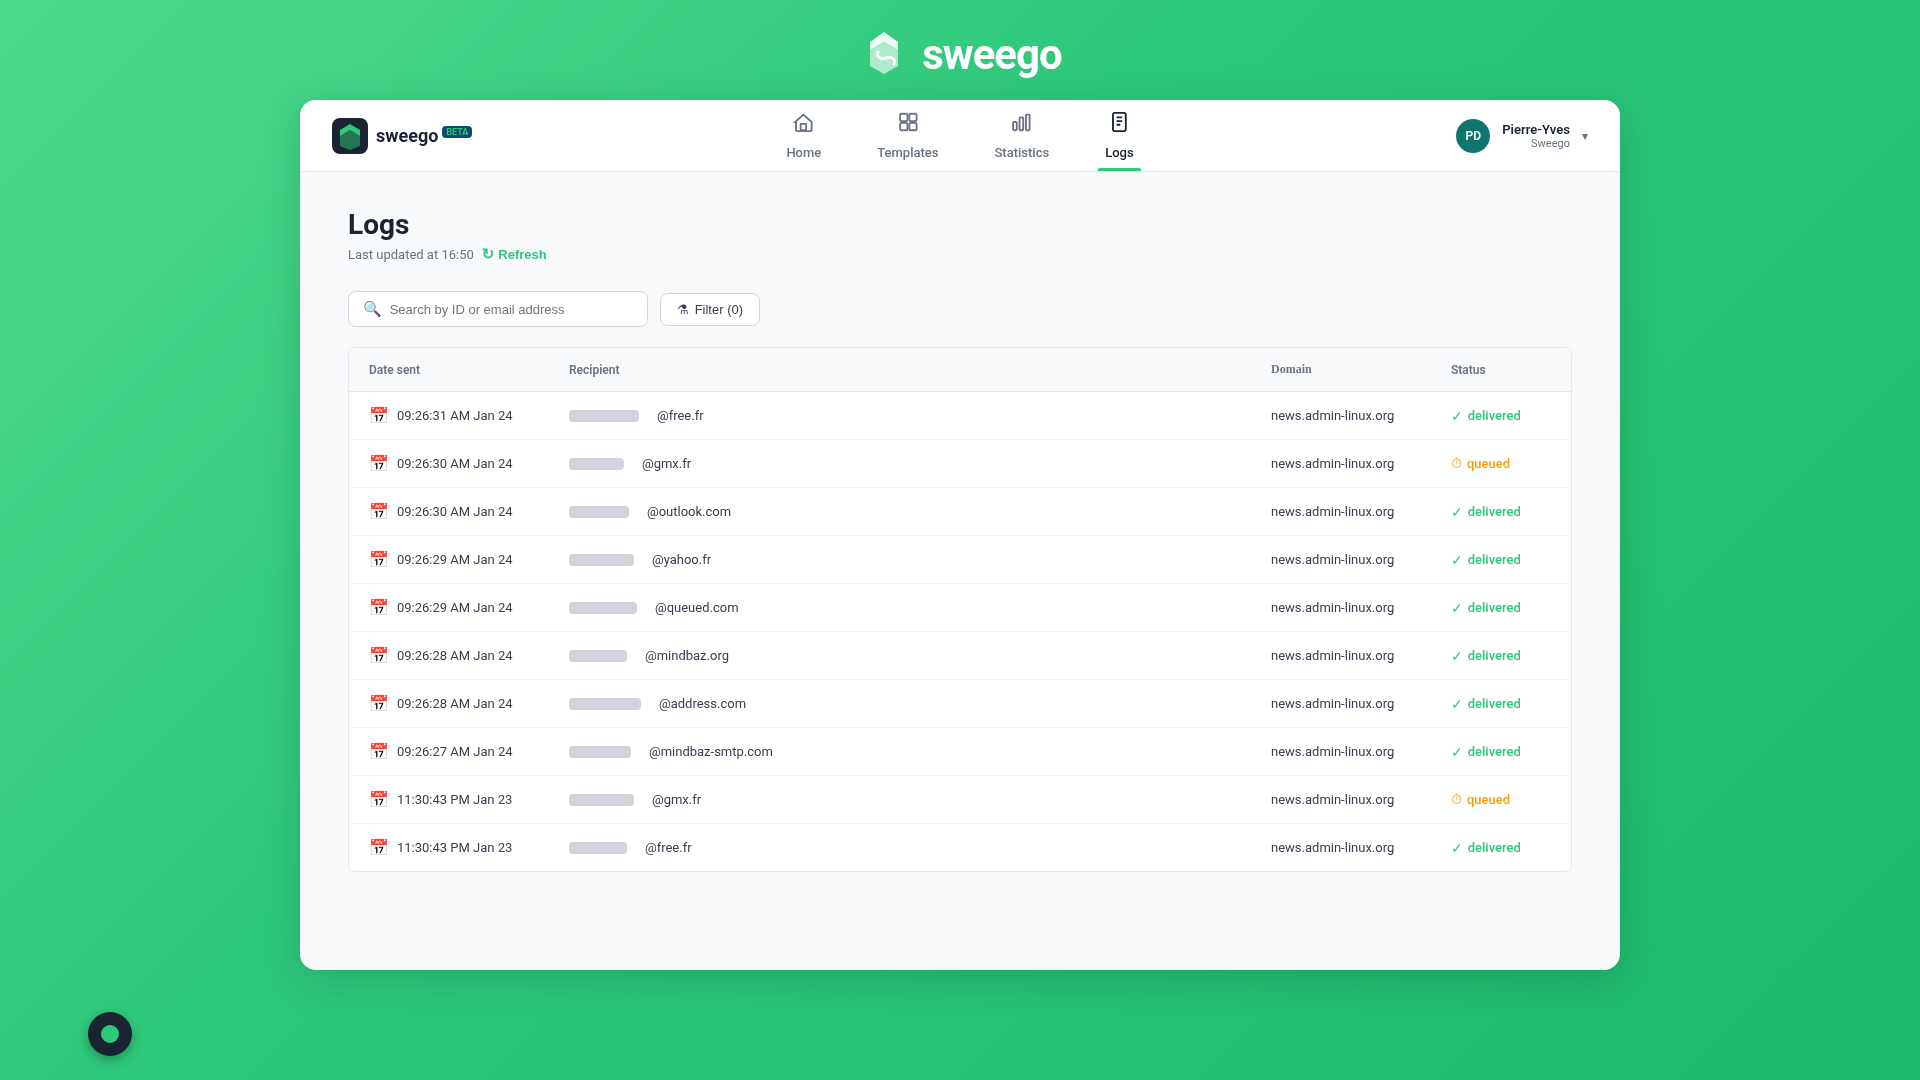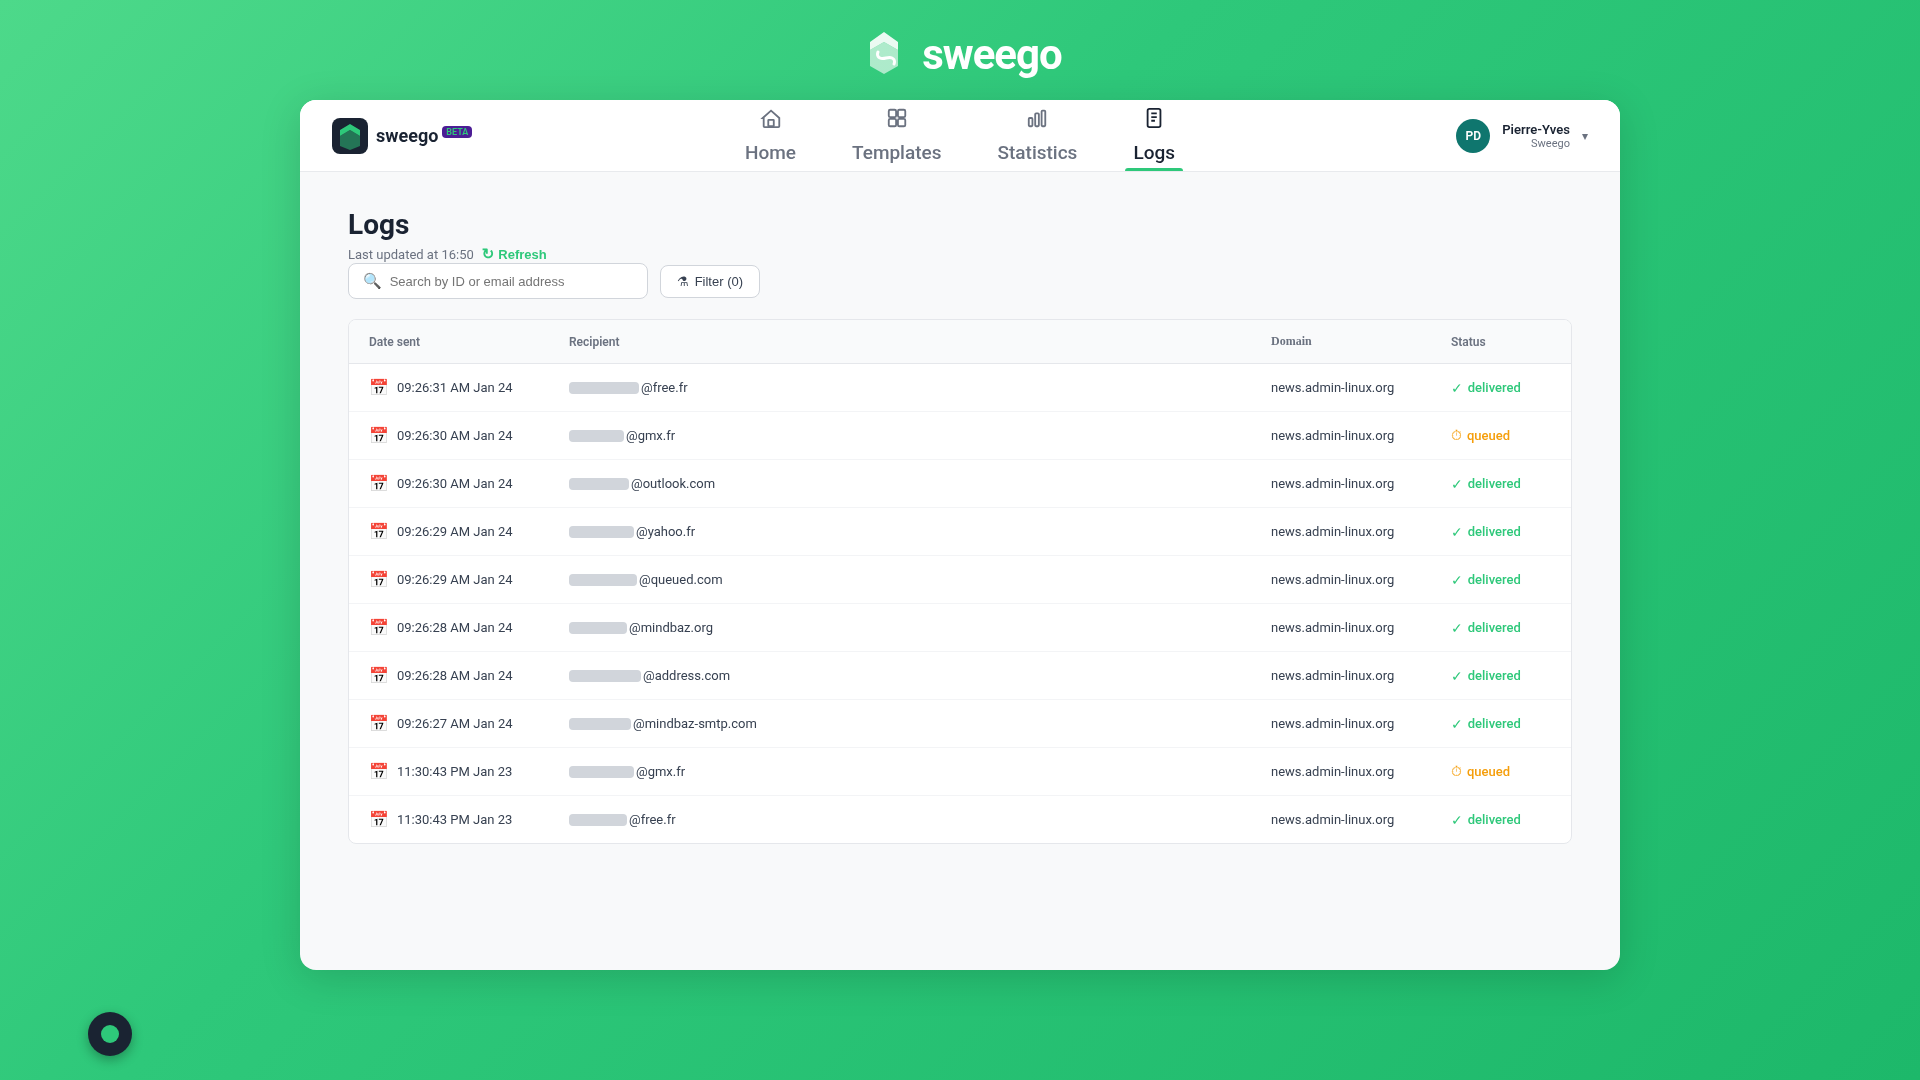--- a/index.html
+++ b/index.html
@@ -65,21 +65,21 @@
       width: 36px;
       height: 36px;
     }
     .nav-brand-text {
       font-size: 18px;
       font-weight: 700;
       color: #1a2332;
     }
     .nav-brand-badge {
       font-size: 9px;
-      background: #4c1d95;
+      background: #0c4a6e;
       color: #2ec87a;
       border-radius: 4px;
       padding: 1px 4px;
       font-weight: 600;
       margin-top: -8px;
     }
     .nav-center {
       position: absolute;
       left: 50%;
       transform: translateX(-50%);
@@ -92,21 +92,21 @@
       display: flex;
       flex-direction: column;
       align-items: center;
       gap: 12px;
       height: 100%;
       justify-content: center;
       cursor: pointer;
       padding: 0 8px;
       position: relative;
       color: #6b7280;
-      font-size: 19px;
+      font-size: 13px;
       font-weight: 500;
       text-decoration: none;
     }
     .nav-item.active {
       color: #1a2332;
     }
     .nav-item.active::after {
       content: '';
       position: absolute;
       bottom: 0;
@@ -166,20 +166,21 @@
       font-weight: 700;
       color: #1a2332;
       margin-bottom: 4px;
     }
     .page-subtitle {
       font-size: 13px;
       color: #6b7280;
       display: flex;
       align-items: center;
       gap: 8px;
+      margin-bottom: 28px;
     }
     .refresh-btn {
       display: flex;
       align-items: center;
       gap: 4px;
       color: #2ec87a;
       cursor: pointer;
       font-weight: 600;
       font-size: 13px;
       border: none;
@@ -264,21 +265,21 @@
       display: flex;
       align-items: center;
       gap: 8px;
       white-space: nowrap;
       color: #374151;
     }
     .cal-icon { color: #9ca3af; font-size: 16px; }
     .recipient-cell {
       display: flex;
       align-items: center;
-      gap: 0;
+      gap: 16px;
     }
     .recipient-blur {
       display: inline-block;
       width: 80px;
       height: 12px;
       background: #d1d5db;
       border-radius: 4px;
       margin-right: 2px;
     }
     .domain-cell { color: #374151; font-size: 13px; }

